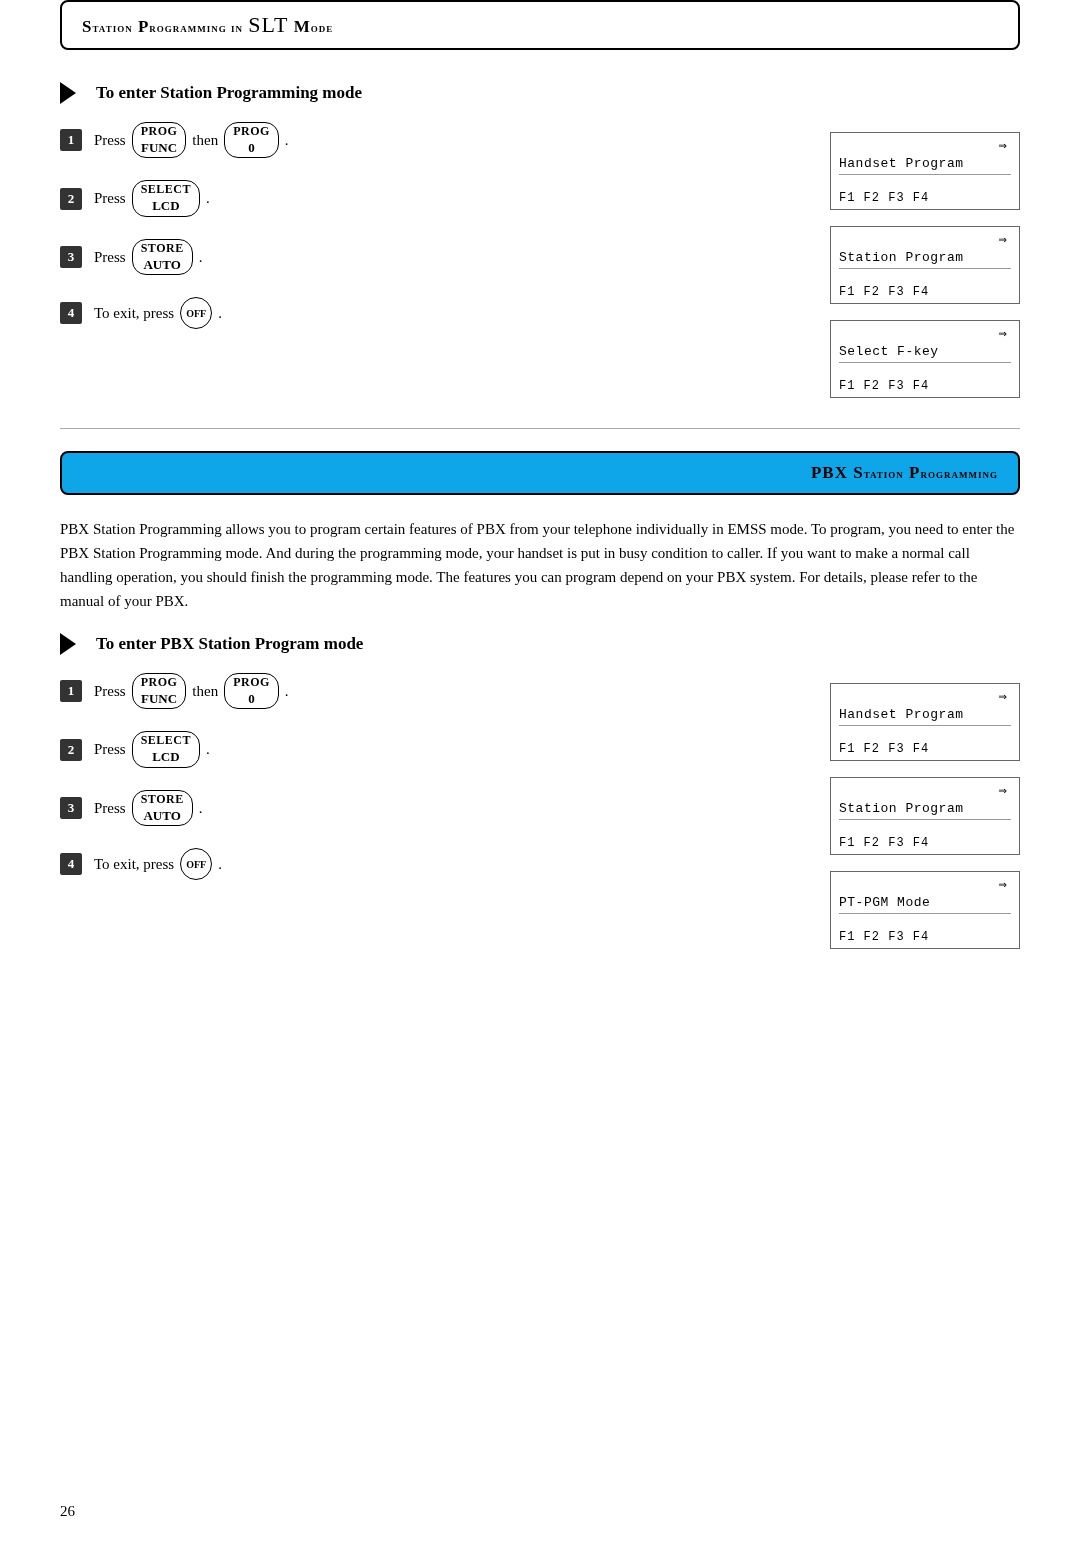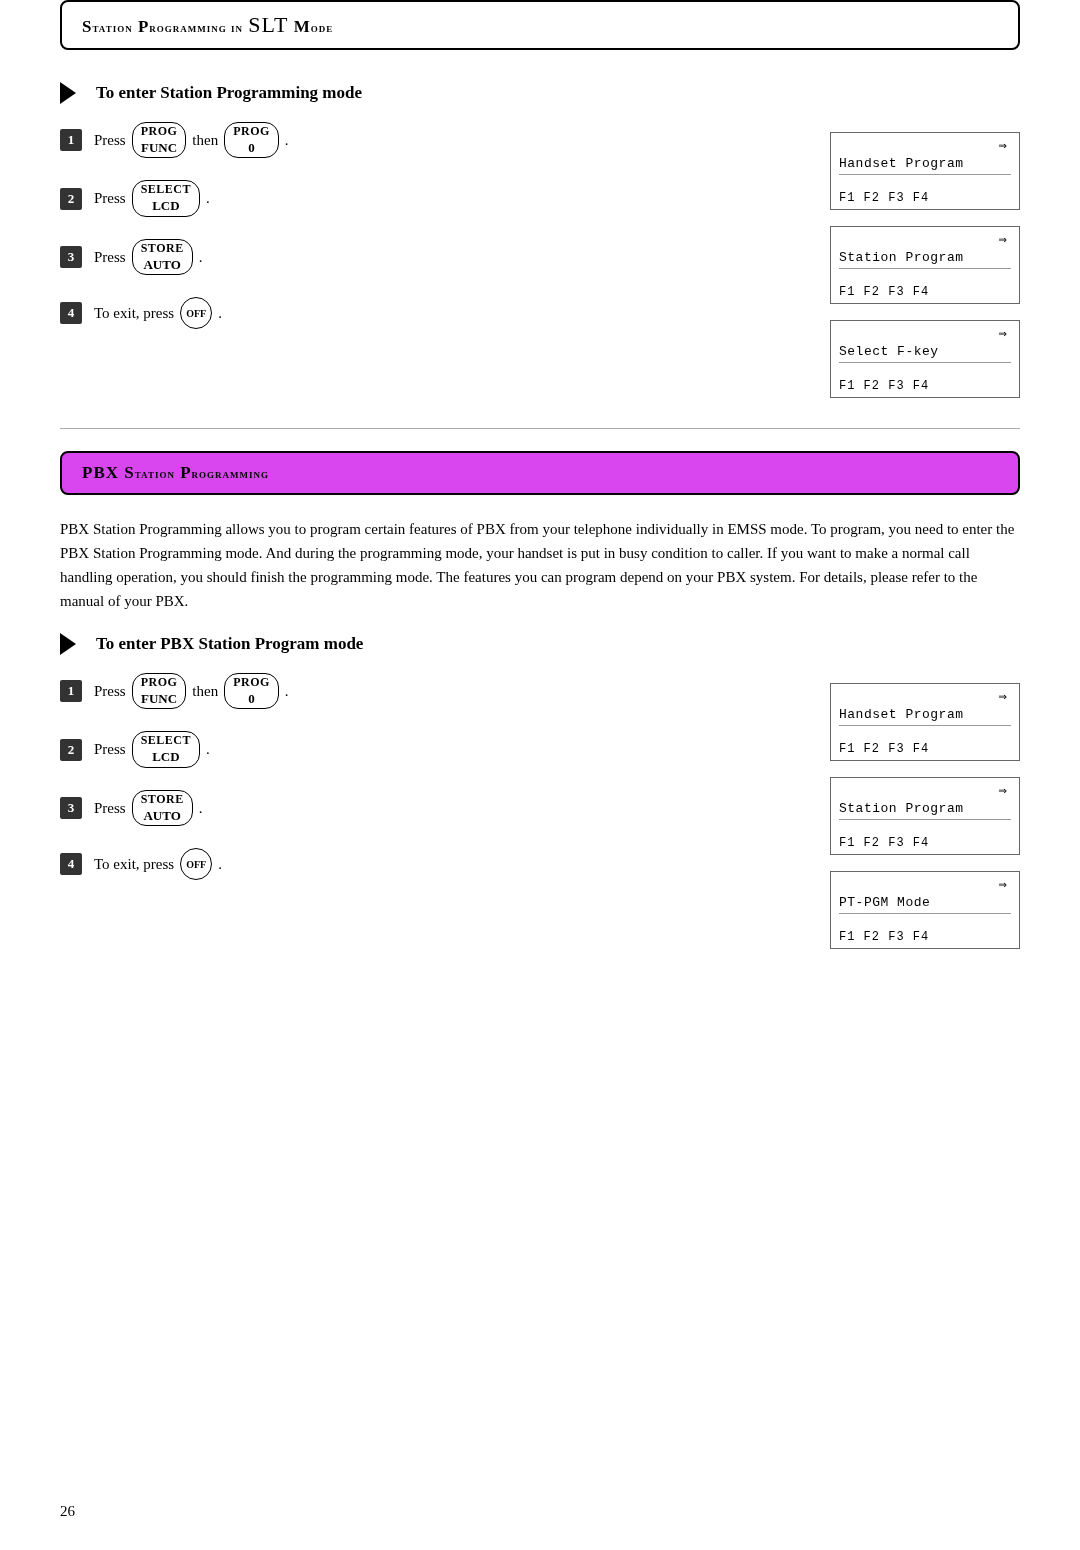--- a/index.html
+++ b/index.html
@@ -304,21 +304,21 @@
             </div>
           <div class="lcd-row2">Select F-key</div>
           <div class="lcd-row3">F1  F2  F3  F4</div>
         </div>
       </div>
     </div>
 
     <hr class="section-separator">
 
     
-    <div class="section-box" style="background:#d946ef;">
+    <div class="section-box" style="background:#0ea5e9;text-align:right;">
       <span class="section-box-title">
         <strong>PBX</strong> S<span style="font-size:13px;font-variant:small-caps;">tation</span> P<span style="font-size:13px;font-variant:small-caps;">rogramming</span>
       </span>
     </div>
 
     <p class="pbx-desc">PBX Station Programming allows you to program certain features of PBX from your telephone individually in EMSS mode. To program, you need to enter the PBX Station Programming mode. And during the programming mode, your handset is put in busy condition to caller. If you want to make a normal call handling operation, you should finish the programming mode. The features you can program depend on your PBX system. For details, please refer to the manual of your PBX.</p>
 
     
     <div class="subsection-header">
       <span class="triangle-icon"></span>

